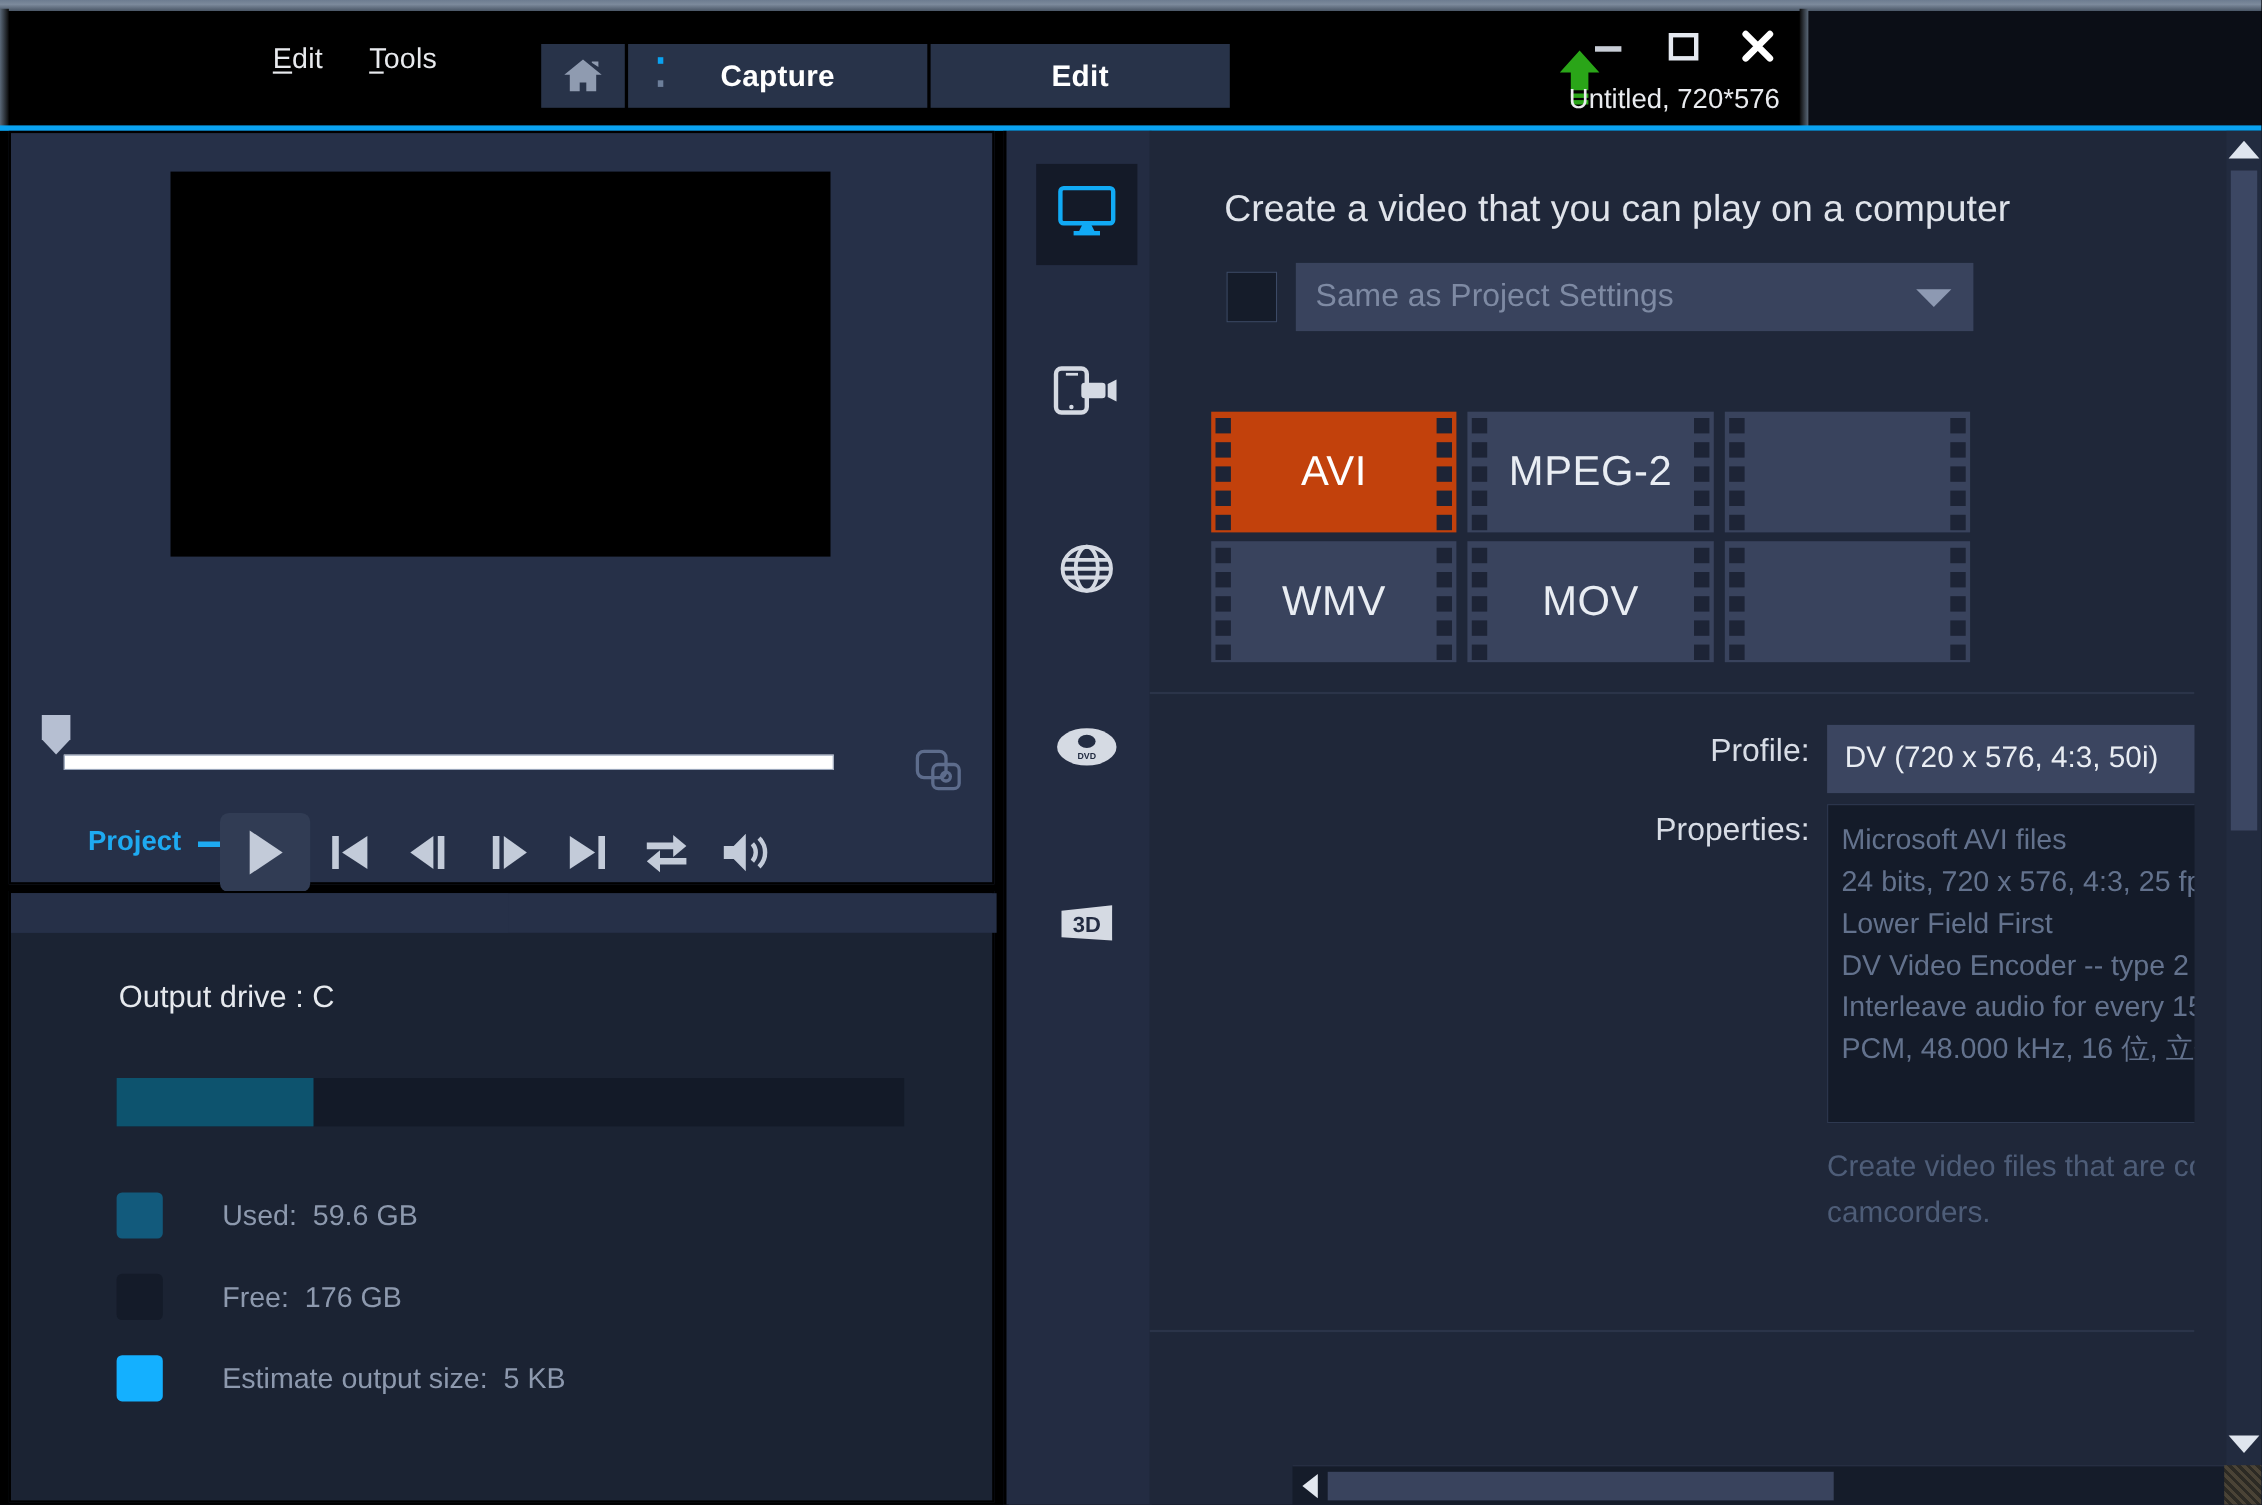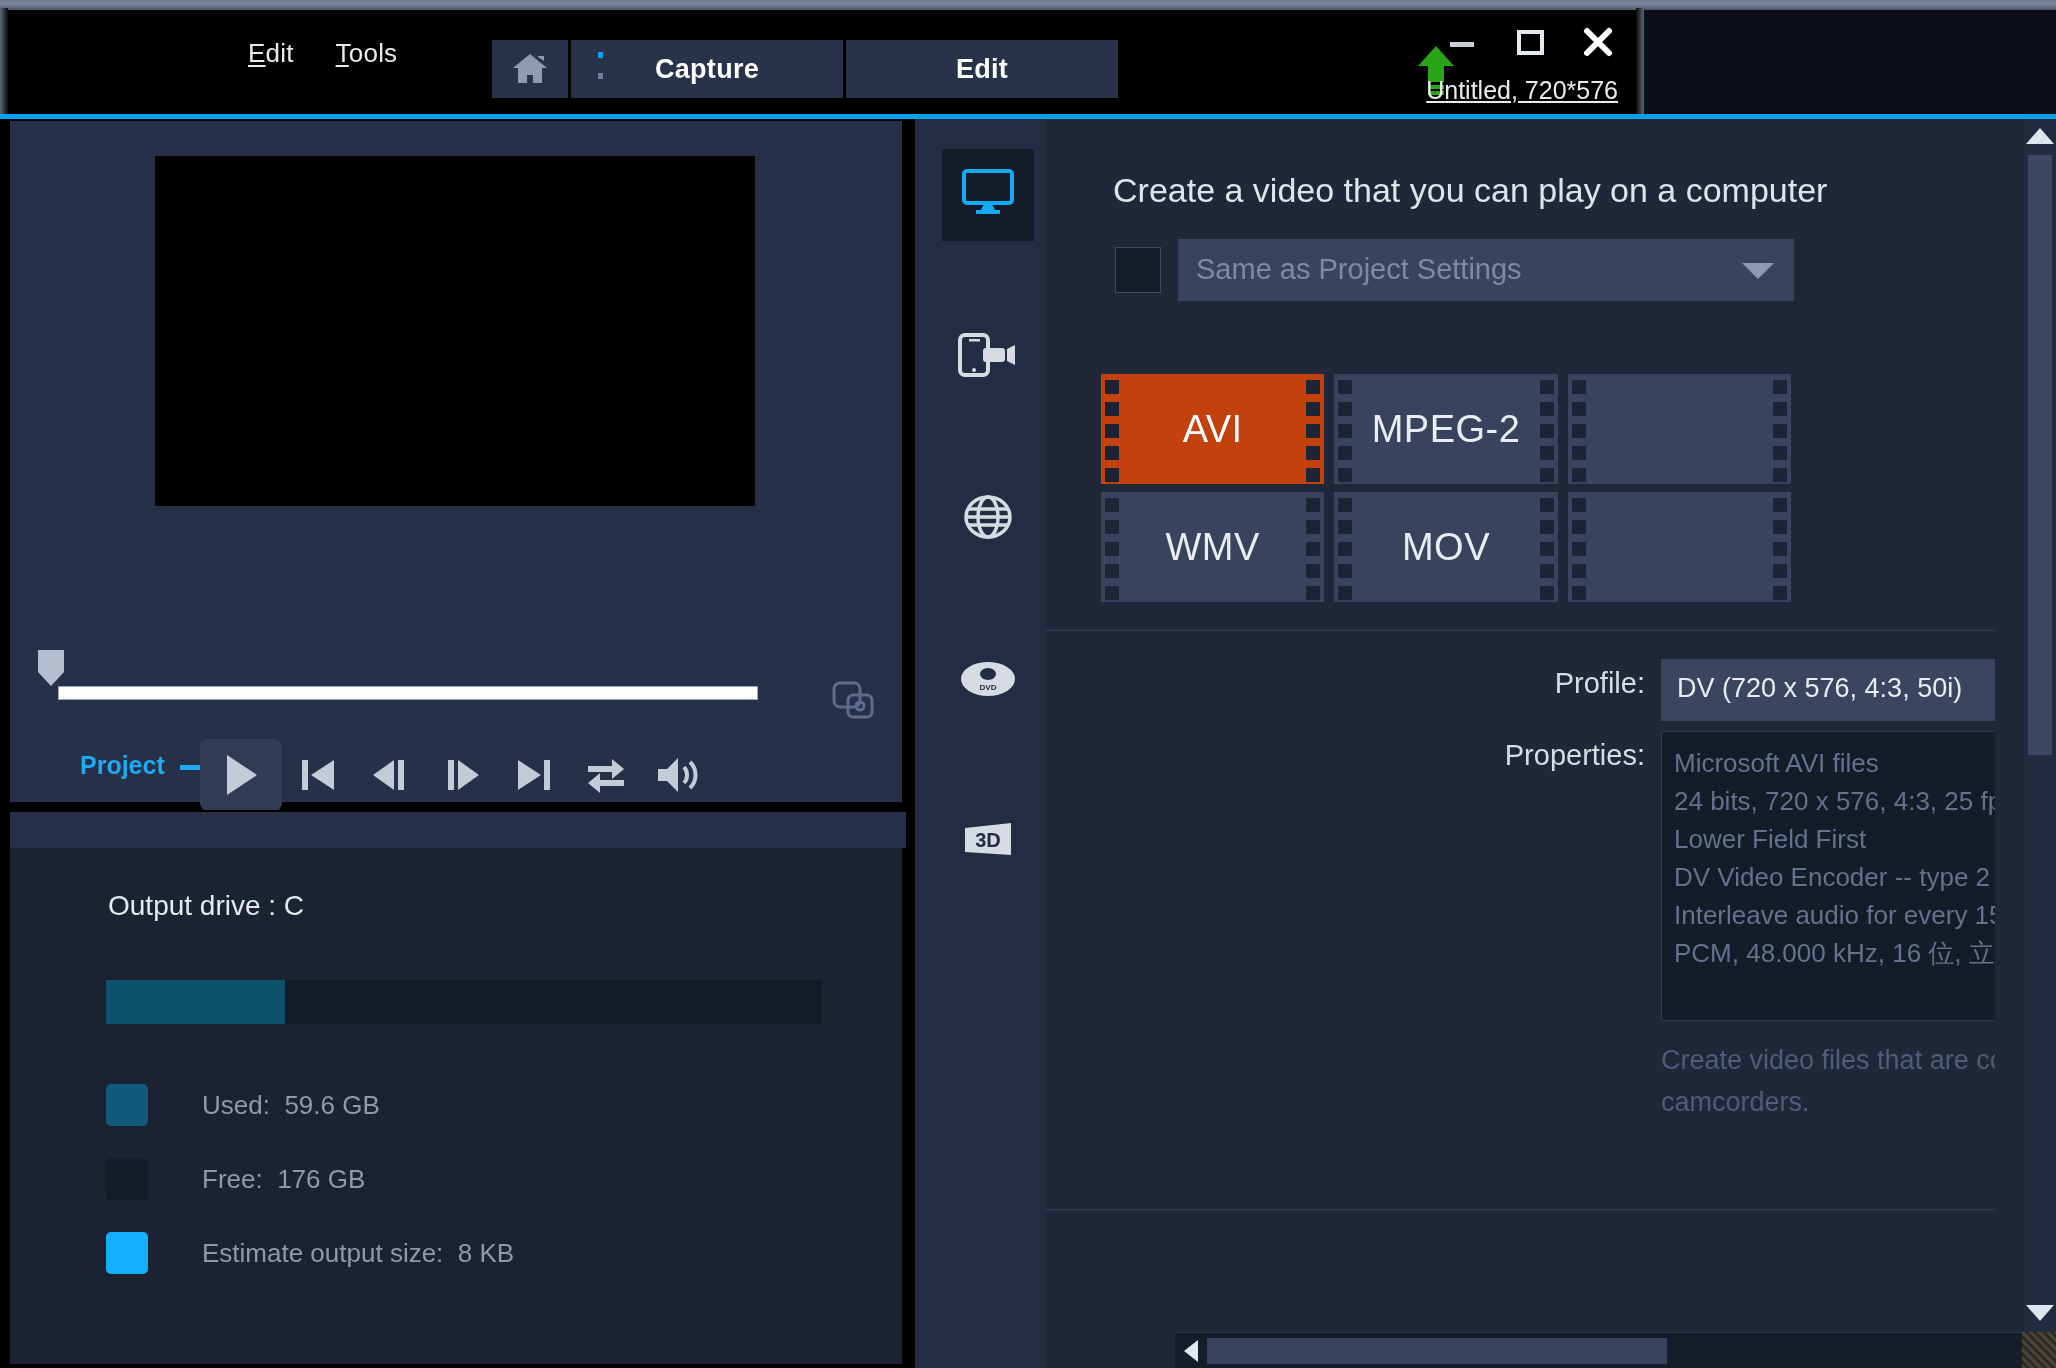--- a/index.html
+++ b/index.html
@@ -68,21 +68,21 @@
     position: absolute; left: 1410px; top: 44px; width: 52px; height: 54px;
   }
 
   .wincontrols {
     position:absolute; right: 26px; top: 22px;
     display:flex; gap: 28px; align-items:center;
   }
   .wc { width: 40px; height: 40px; position:relative; cursor:default; }
   .wtitle {
     position:absolute; right: 26px; top: 76px;
-    color:#e9ebef; font-size: 25px; white-space:nowrap;text-decoration:underline;
+    color:#e9ebef; font-size: 25px; white-space:nowrap;
   }
 
   .blue-rule {
     position:absolute; left:0; top:114px; width:2056px; height:5px; background:#0aa2f0;
   }
 
   
   .main {
     position:absolute; left:0; top:119px; width:2056px; height:1249px;
     background:#000;
@@ -445,21 +445,21 @@
             <div class="swatch" id="sw1" style="background: rgb(20, 27, 41);"></div>
             <div class="legend-txt">
               <span>Free:</span>&nbsp;
               <span>176 GB</span>
             </div>
           </div>
           <div class="legend-row">
             <div class="swatch" id="sw2" style="background: rgb(20, 176, 255);"></div>
             <div class="legend-txt">
               <span>Estimate output size:</span>&nbsp;
-              <span>8 KB</span>
+              <span>5 KB</span>
             </div>
           </div>
         </div>
       </div>
     </div>
 
     <div class="share-panel">
 
       <div class="icon-rail">
         <div class="rail-btn active" style="top:30px">

